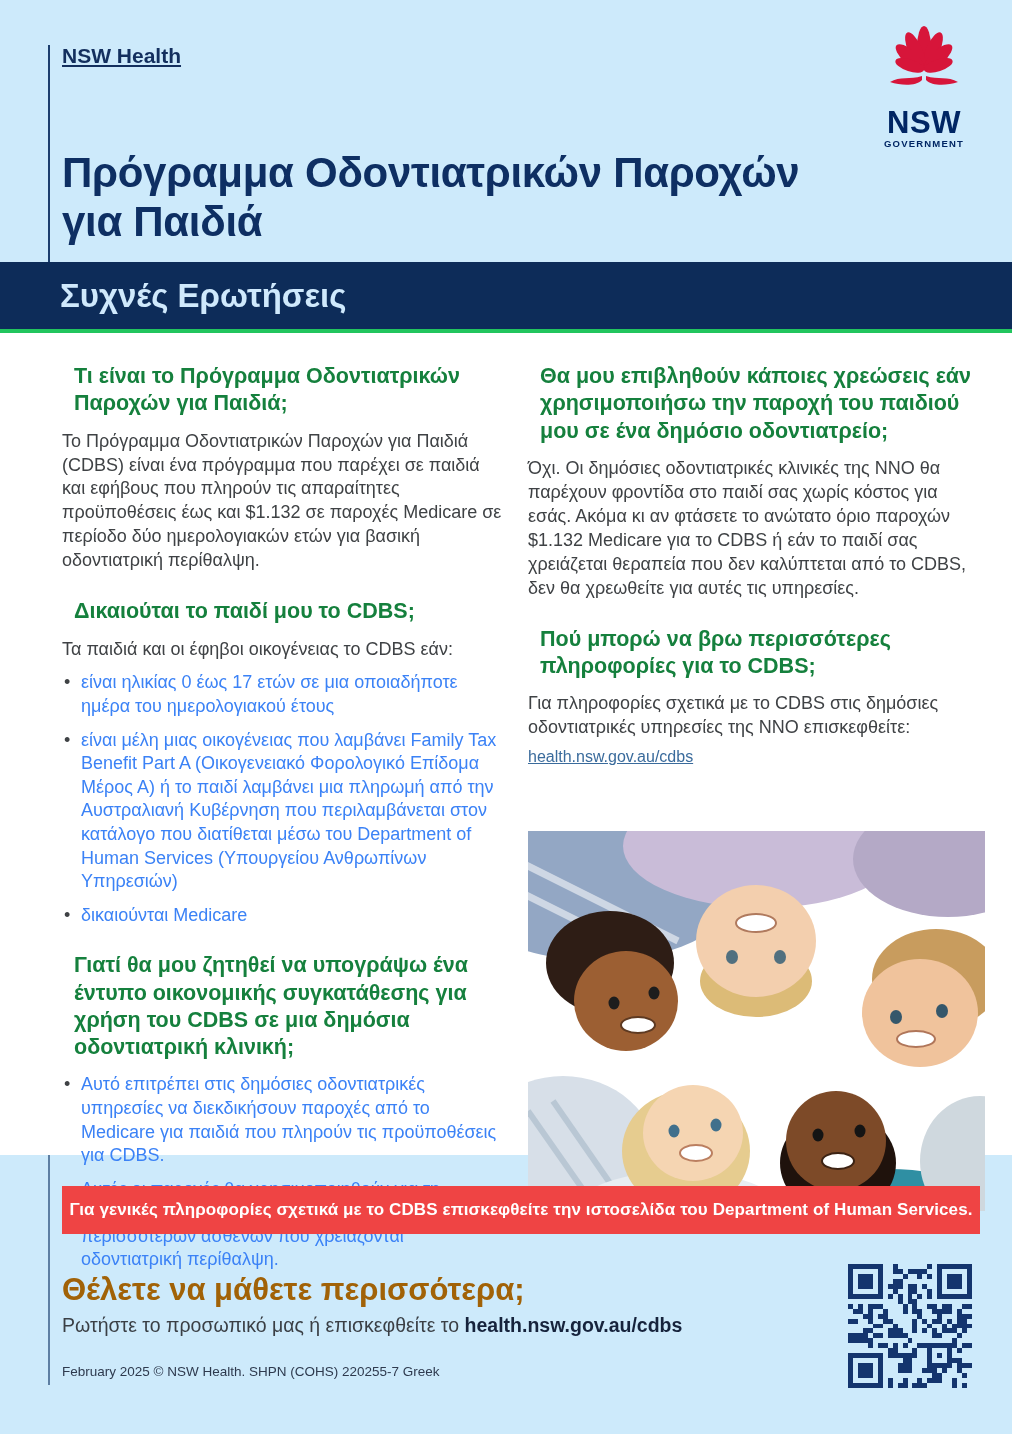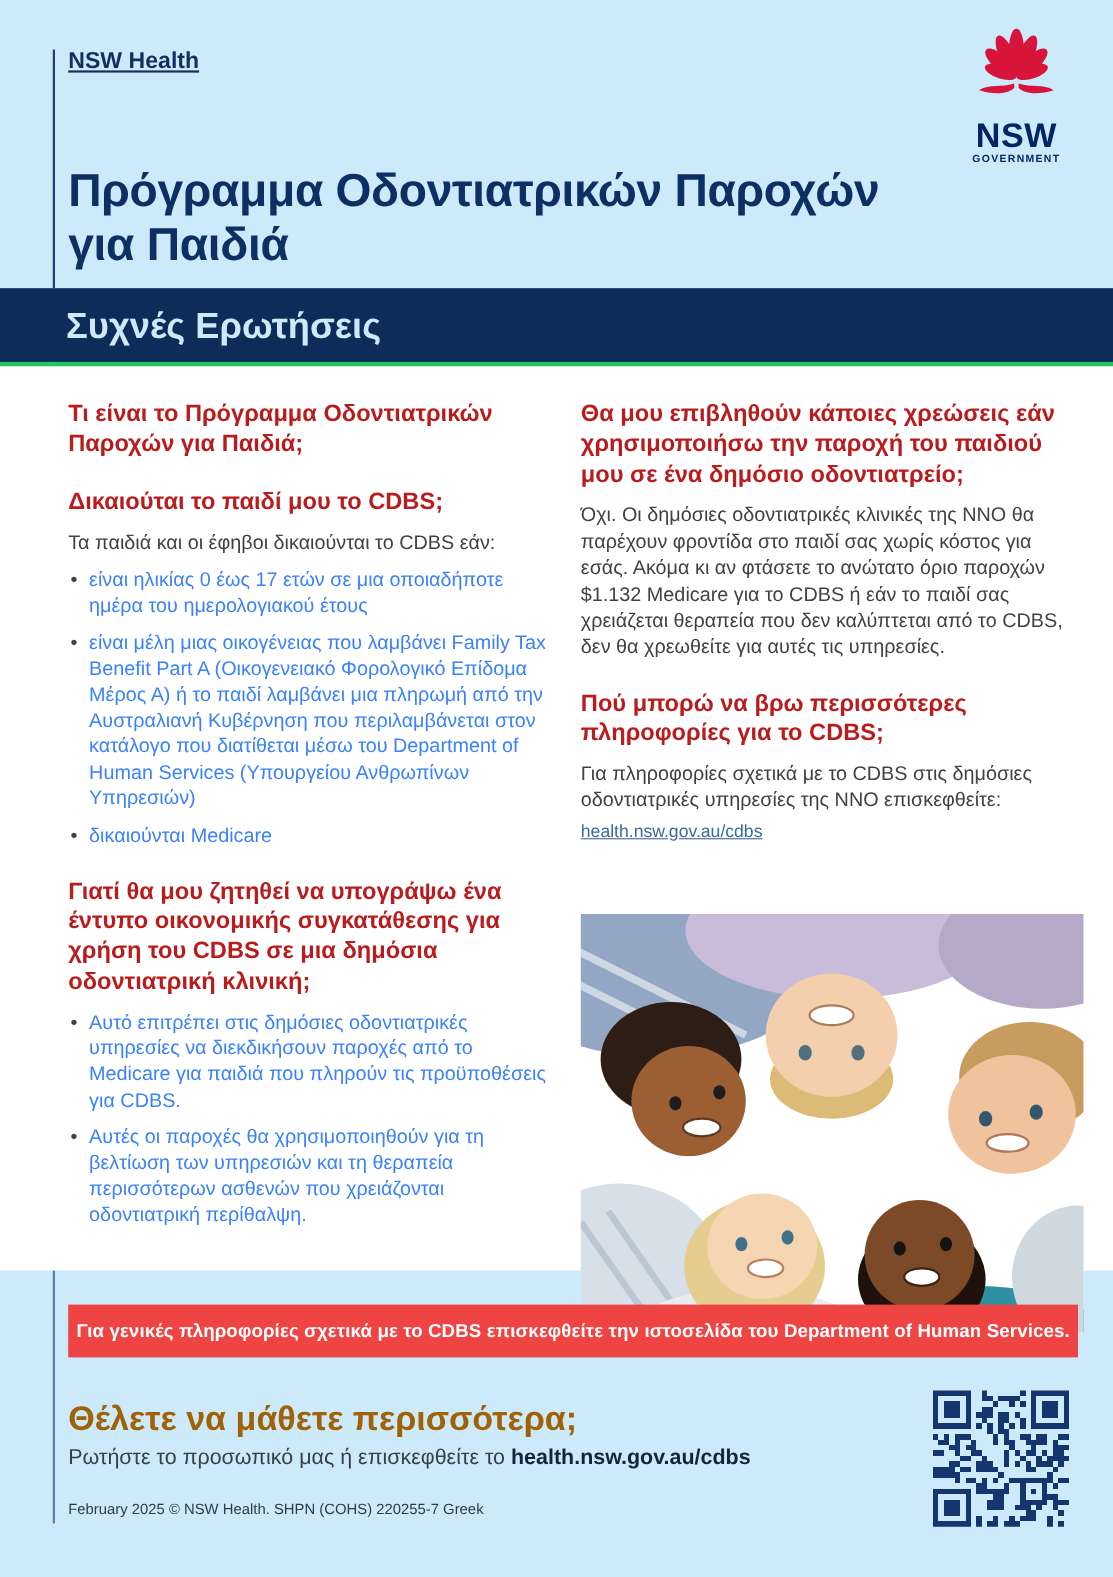--- a/index.html
+++ b/index.html
@@ -19,21 +19,21 @@
          font-weight:700;color:#0e2f63;letter-spacing:-0.3px;}
 
   .band{position:absolute;left:0;top:262px;width:1012px;height:71px;background:#0d2c59;
         border-bottom:4px solid #22c55e;box-sizing:border-box;display:flex;align-items:center;}
   .band-title{margin-left:60px;font-size:33px;font-weight:700;color:#cfe9fc;}
 
   .content{position:absolute;left:0;top:333px;width:1012px;height:822px;background:#ffffff;
            box-sizing:border-box;padding:30px 27px 0 62px;display:flex;gap:23px;}
   .col-left{width:443px;flex:none;}
   .col-right{width:457px;flex:none;}
-  .q{font-size:21.5px;font-weight:700;color:#b91c1c;line-height:1.27;margin:0 0 12px 0;}
+  .q{font-size:21.5px;font-weight:700;color:#15803d;line-height:1.27;margin:0 0 12px 12px;}
   .body-text{font-size:18px;color:#3f4245;line-height:1.33;margin:0 0 8px 0;}
   .faq-section{margin-bottom:25px;}
   ul.bullets{list-style:none;margin:10px 0 0 0;padding:0;}
   ul.bullets li{position:relative;padding-left:19px;font-size:18px;color:#3b82f6;
                 line-height:1.31;margin-bottom:10px;}
   ul.bullets li::before{content:"\2022";position:absolute;left:2px;top:0;color:#3f4245;}
   a.inline-link{color:#3a6b9c;text-decoration:underline;}
   .photo{width:457px;height:380px;margin-top:40px;}
 
   .banner{position:absolute;left:62px;top:1186px;width:918px;height:48px;background:#ef4444;
@@ -79,24 +79,25 @@
 
   <div class="band">
     <div class="band-title">Συχνές Ερωτήσεις</div>
   </div>
 
   <div class="content">
 
     <div class="col-left">
       <div class="faq-section">
         <h3 class="q">Τι είναι το Πρόγραμμα Οδοντιατρικών Παροχών για Παιδιά;</h3>
+        <p class="body-text">Το Πρόγραμμα Οδοντιατρικών Παροχών για Παιδιά (CDBS) είναι ένα πρόγραμμα που παρέχει σε παιδιά και εφήβους που πληρούν τις απαραίτητες προϋποθέσεις έως και $1.132 σε παροχές Medicare σε περίοδο δύο ημερολογιακών ετών για βασική οδοντιατρική περίθαλψη.</p>
       </div>
       <div class="faq-section">
         <h3 class="q">Δικαιούται το παιδί μου το CDBS;</h3>
-        <p class="body-text">Τα παιδιά και οι έφηβοι δικαιούνται το CDBS εάν:</p>
+        <p class="body-text">Τα παιδιά και οι έφηβοι οικογένειας το CDBS εάν:</p>
         <ul class="bullets">
           <li>είναι ηλικίας 0 έως 17 ετών σε μια οποιαδήποτε ημέρα του ημερολογιακού έτους</li>
           <li>είναι μέλη μιας οικογένειας που λαμβάνει Family Tax Benefit Part A (Οικογενειακό Φορολογικό Επίδομα Μέρος Α) ή το παιδί λαμβάνει μια πληρωμή από την Αυστραλιανή Κυβέρνηση που περιλαμβάνεται στον κατάλογο που διατίθεται μέσω του Department of Human Services (Υπουργείου Ανθρωπίνων Υπηρεσιών)</li>
           <li>δικαιούνται Medicare</li>
         </ul>
       </div>
       <div class="faq-section">
         <h3 class="q">Γιατί θα μου ζητηθεί να υπογράψω ένα έντυπο οικονομικής συγκατάθεσης για χρήση του CDBS σε μια δημόσια οδοντιατρική κλινική;</h3>
         <ul class="bullets">
           <li>Αυτό επιτρέπει στις δημόσιες οδοντιατρικές υπηρεσίες να διεκδικήσουν παροχές από το Medicare για παιδιά που πληρούν τις προϋποθέσεις για CDBS.</li>

